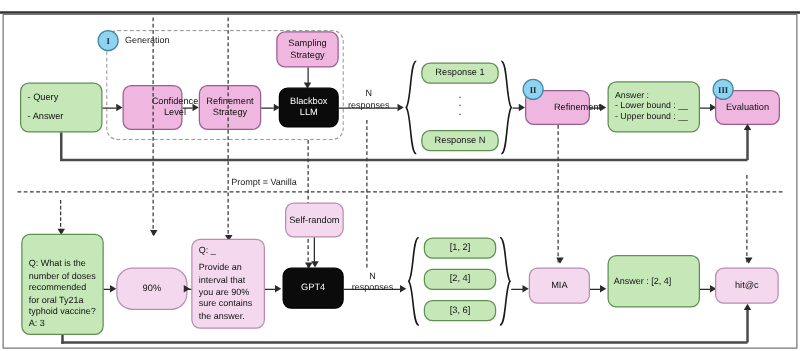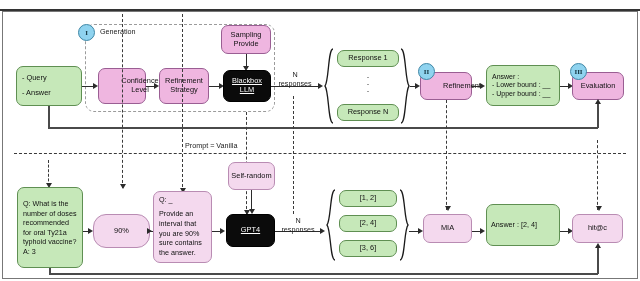--- a/index.html
+++ b/index.html
@@ -12,21 +12,21 @@
   .node{
     position:absolute;box-sizing:border-box;
     border:1.2px solid #6b6b6b;border-radius:7px;
     display:flex;align-items:center;justify-content:center;
     text-align:center;line-height:1.18;
     font-size:7.4px;
   }
   .green{background:#c6e8b9;border-color:#5f8f52;}
   .pink{background:#efb6e0;border-color:#9a5e93;}
   .pink-light{background:#f4d9ee;border-color:#b98cb3;}
-  .black{background:#0b0b0b;border-color:#000000;color:#ffffff;text-decoration:underline;}
+  .black{background:#0b0b0b;border-color:#000000;color:#ffffff;}
   .node.left{justify-content:flex-start;text-align:left;padding-left:4px;}
   .node.leftpad{justify-content:flex-start;text-align:left;padding:4px 4px 4px 5px;align-items:flex-start;}
 
   .line{position:absolute;background:#2b2b2b;}
   .h{height:1.2px;}
   .v{width:1.2px;}
   .thickline{background:#4a4a4a;}
   .arrow{position:absolute;width:0;height:0;}
   .ar-r{border-top:3.2px solid transparent;border-bottom:3.2px solid transparent;border-left:5px solid #2b2b2b;}
   .ar-d{border-left:3.2px solid transparent;border-right:3.2px solid transparent;border-top:5px solid #2b2b2b;}
@@ -81,21 +81,21 @@
   <div class="node pink" style="left:98px;top:68px;width:48px;height:36px;padding-left:36px;">Confidence Level</div>
 
   <div class="line h" style="left:146px;top:85.5px;width:8px;"></div>
   <div class="arrow ar-r" style="left:154px;top:82.8px;"></div>
 
   <div class="node pink" style="left:159px;top:68px;width:50px;height:36px;">Refinement Strategy</div>
 
   <div class="line h" style="left:209px;top:85.5px;width:10px;"></div>
   <div class="arrow ar-r" style="left:219px;top:82.8px;"></div>
 
-  <div class="node pink" style="left:221px;top:25px;width:50px;height:29px;">Sampling Provide</div>
+  <div class="node pink" style="left:221px;top:25px;width:50px;height:29px;">Sampling Strategy</div>
   <div class="line v" style="left:245.5px;top:54px;height:13px;"></div>
   <div class="arrow ar-d" style="left:243px;top:66px;"></div>
 
   <div class="node black" style="left:223px;top:70px;width:48px;height:32px;">Blackbox LLM</div>
 
   <div class="line h" style="left:271px;top:85.5px;width:47px;"></div>
   <div class="arrow ar-r" style="left:318px;top:82.8px;"></div>
   <div class="lbl c" style="left:280px;top:70px;width:30px;text-align:center;">N</div>
   <div class="lbl c" style="left:276px;top:79px;width:38px;text-align:center;">responses</div>
 
@@ -151,21 +151,21 @@
   <div class="arrow ar-d" style="left:243.5px;top:210px;"></div>
   <div class="arrow ar-d" style="left:444.5px;top:206px;"></div>
   <div class="arrow ar-d" style="left:595.5px;top:206px;"></div>
 
   <div class="dashv" style="left:48px;top:160px;height:26px;"></div>
   <div class="arrow ar-d" style="left:45.5px;top:183px;"></div>
 
   <div class="dashh" style="left:14px;top:153px;width:612px;"></div>
   <div class="lbl" style="left:185px;top:141px;">Prompt = Vanilla</div>
 
-  <div class="node green leftpad" style="left:17px;top:187px;width:66px;height:81px;flex-direction:column;justify-content:center;font-size:7.2px;">
+  <div class="node green leftpad" style="left:17px;top:187px;width:66px;height:81px;flex-direction:column;justify-content:flex-end;font-size:7.2px;">
     <div style="line-height:1.32;">Q: What is the number of doses recommended for oral Ty21a typhoid vaccine?</div>
     <div style="margin-top:1px;">A: 3</div>
   </div>
 
   <div class="line h" style="left:83px;top:231px;width:7px;"></div>
   <div class="arrow ar-r" style="left:88px;top:228.3px;"></div>
 
   <div class="node pink-light" style="left:93px;top:214px;width:57px;height:34px;border-radius:13px;">90%</div>
 
   <div class="line h" style="left:150px;top:231px;width:7px;"></div>

